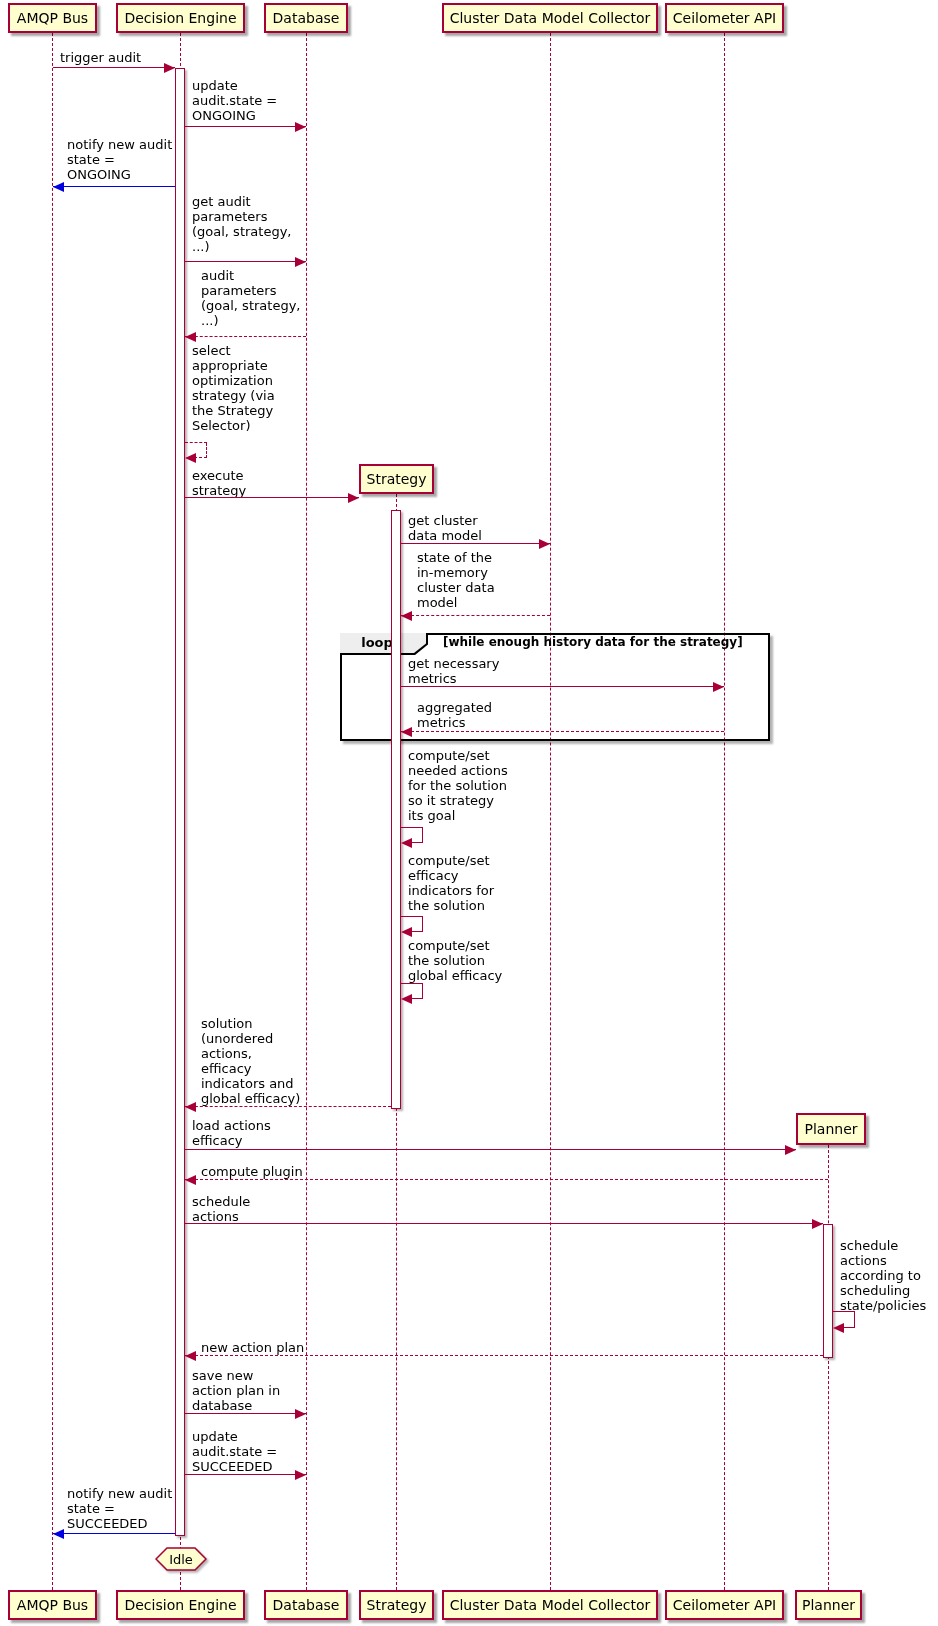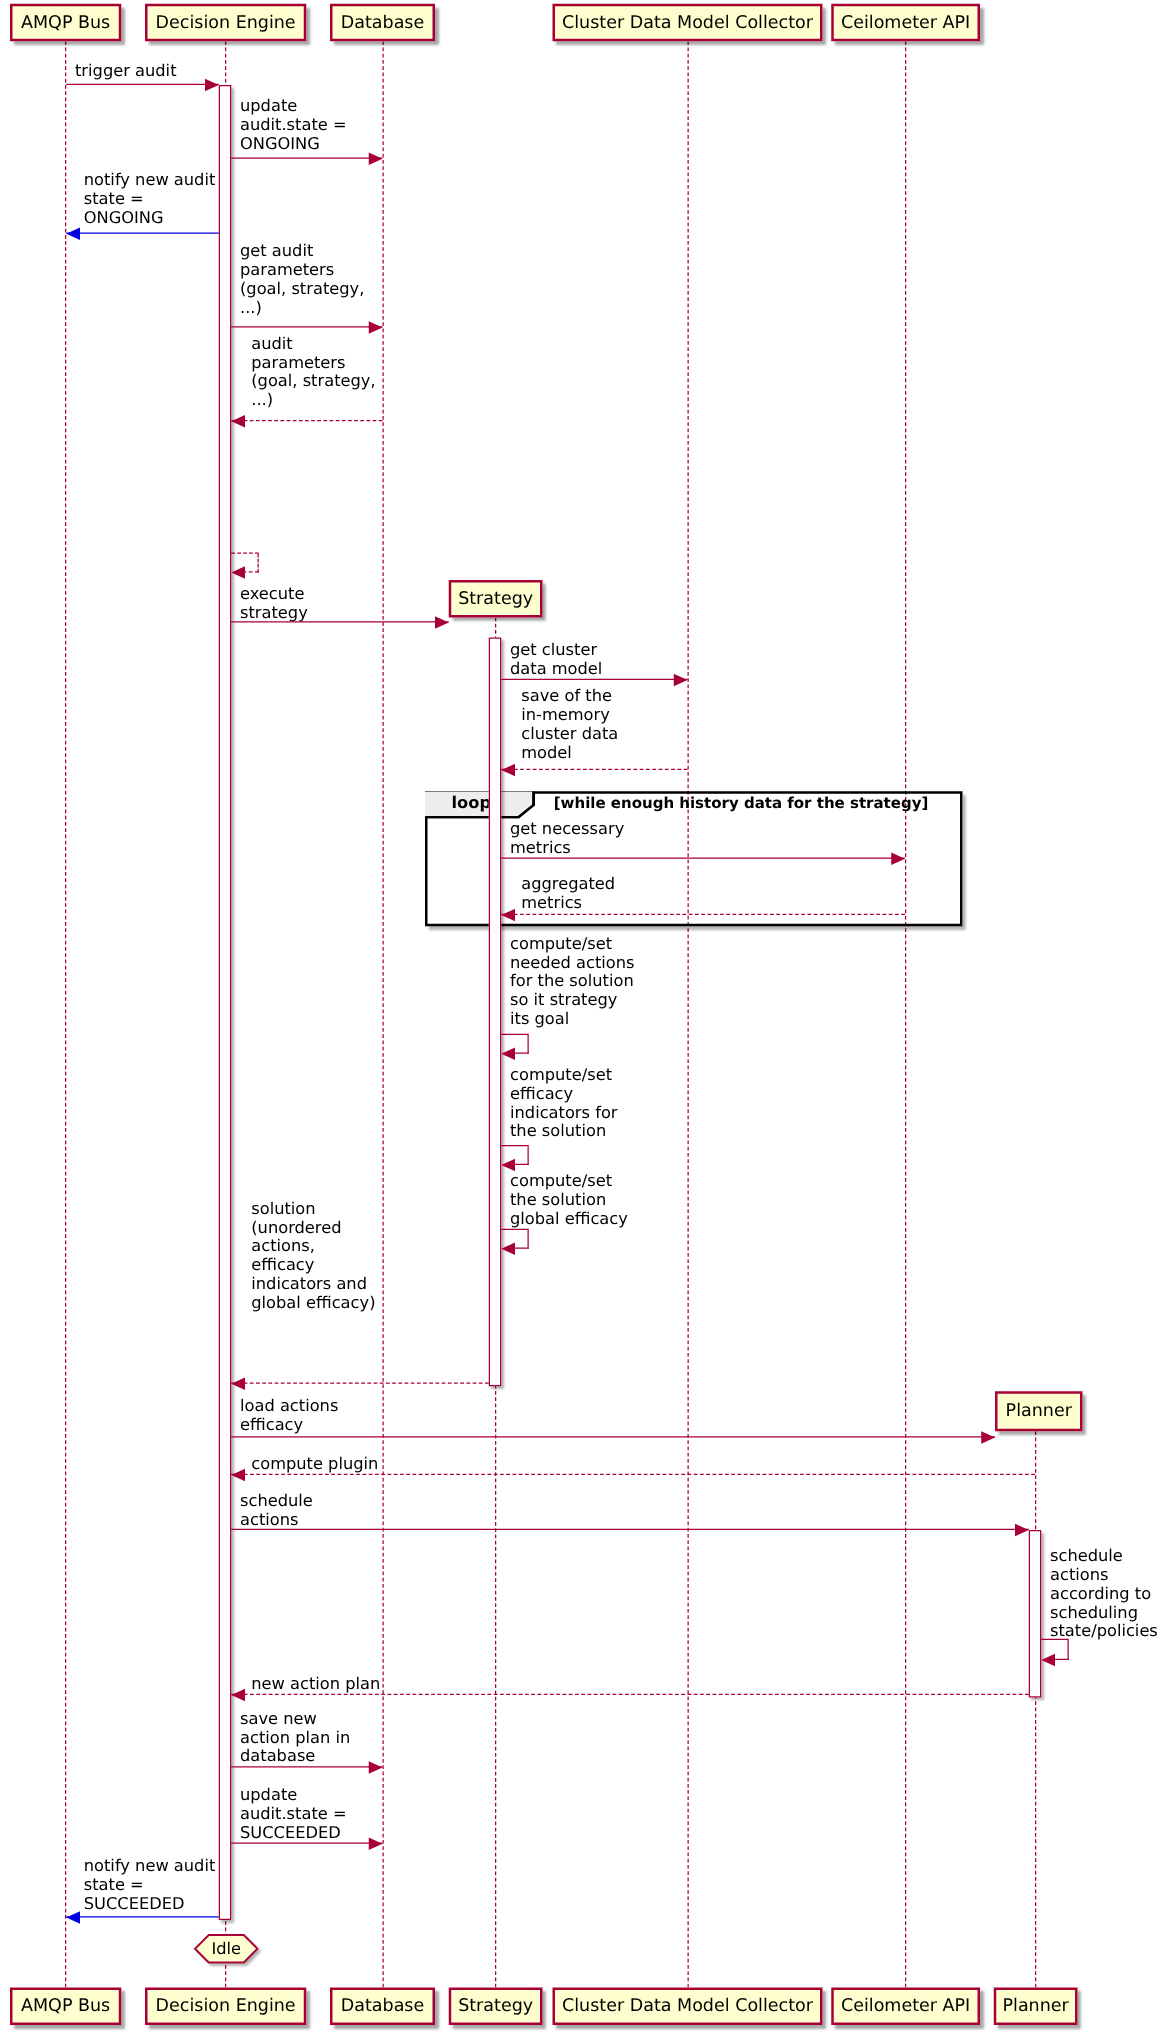--- a/index.html
+++ b/index.html
@@ -75,38 +75,46 @@
     <div class="hline" style="left: 185px; top: 261px; width: 121px; border-top-style: solid; border-top-color: rgb(168, 0, 54);"></div>
     <div class="head" style="top: 257px; left: 295px; border-left: 11px solid rgb(168, 0, 54);"></div>
     <div class="msg" style="left: 201px; top: 268px;">
       <div>audit</div>
       <div>parameters</div>
       <div>(goal, strategy,</div>
       <div>...)</div>
     </div>
     <div class="hline" style="left: 185px; top: 336px; width: 121px; border-top-style: dashed; border-top-color: rgb(168, 0, 54);"></div>
     <div class="head" style="top: 332px; left: 185px; border-right: 11px solid rgb(168, 0, 54);"></div>
+    <div class="msg" style="left: 192px; top: 343px;">
+      <div>select</div>
+      <div>appropriate</div>
+      <div>optimization</div>
+      <div>strategy (via</div>
+      <div>the Strategy</div>
+      <div>Selector)</div>
+    </div>
     <div class="hline" style="left: 185px; top: 442px; width: 22px; border-top-style: dashed; border-top-color: rgb(168, 0, 54);"></div>
     <div class="vline" style="left: 206px; top: 443px; height: 15px; border-left-style: dashed; border-left-color: rgb(168, 0, 54);"></div>
     <div class="hline" style="left: 194px; top: 457px; width: 13px; border-top-style: dashed; border-top-color: rgb(168, 0, 54);"></div>
     <div class="head" style="top: 453px; left: 185px; border-right: 11px solid rgb(168, 0, 54);"></div>
     <div class="msg" style="left: 192px; top: 468px;">
       <div>execute</div>
       <div>strategy</div>
     </div>
     <div class="hline" style="left: 185px; top: 497px; width: 174px; border-top-style: solid; border-top-color: rgb(168, 0, 54);"></div>
     <div class="head" style="top: 493px; left: 348px; border-left: 11px solid rgb(168, 0, 54);"></div>
     <div class="msg" style="left: 408px; top: 513px;">
       <div>get cluster</div>
       <div>data model</div>
     </div>
     <div class="hline" style="left: 401px; top: 543px; width: 149px; border-top-style: solid; border-top-color: rgb(168, 0, 54);"></div>
     <div class="head" style="top: 539px; left: 539px; border-left: 11px solid rgb(168, 0, 54);"></div>
     <div class="msg" style="left: 417px; top: 550px;">
-      <div>save of the</div>
+      <div>state of the</div>
       <div>in-memory</div>
       <div>cluster data</div>
       <div>model</div>
     </div>
     <div class="hline" style="left: 401px; top: 615px; width: 149px; border-top-style: dashed; border-top-color: rgb(168, 0, 54);"></div>
     <div class="head" style="top: 611px; left: 401px; border-right: 11px solid rgb(168, 0, 54);"></div>
     <div class="msg" style="left: 408px; top: 656px;">
       <div>get necessary</div>
       <div>metrics</div>
     </div>
@@ -141,21 +149,21 @@
     <div class="head" style="top: 927px; left: 401px; border-right: 11px solid rgb(168, 0, 54);"></div>
     <div class="msg" style="left: 408px; top: 938px;">
       <div>compute/set</div>
       <div>the solution</div>
       <div>global efficacy</div>
     </div>
     <div class="hline" style="left: 401px; top: 983px; width: 22px; border-top-style: solid; border-top-color: rgb(168, 0, 54);"></div>
     <div class="vline" style="left: 422px; top: 984px; height: 15px; border-left-style: solid; border-left-color: rgb(168, 0, 54);"></div>
     <div class="hline" style="left: 410px; top: 998px; width: 13px; border-top-style: solid; border-top-color: rgb(168, 0, 54);"></div>
     <div class="head" style="top: 994px; left: 401px; border-right: 11px solid rgb(168, 0, 54);"></div>
-    <div class="msg" style="left: 201px; top: 960px;">
+    <div class="msg" style="left: 201px; top: 1016px;">
       <div>solution</div>
       <div>(unordered</div>
       <div>actions,</div>
       <div>efficacy</div>
       <div>indicators and</div>
       <div>global efficacy)</div>
     </div>
     <div class="hline" style="left: 185px; top: 1106px; width: 206px; border-top-style: dashed; border-top-color: rgb(168, 0, 54);"></div>
     <div class="head" style="top: 1102px; left: 185px; border-right: 11px solid rgb(168, 0, 54);"></div>
     <div class="msg" style="left: 192px; top: 1118px;">

